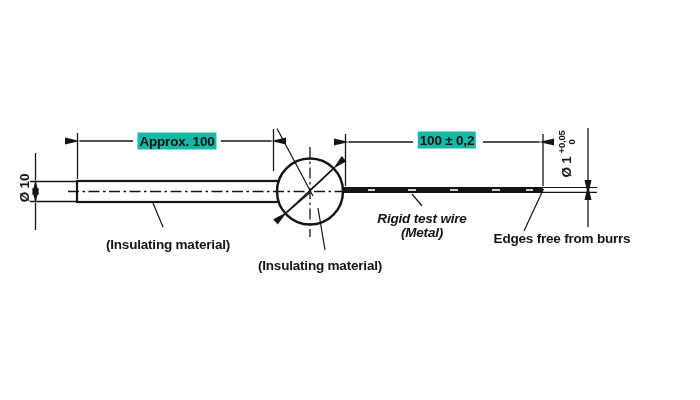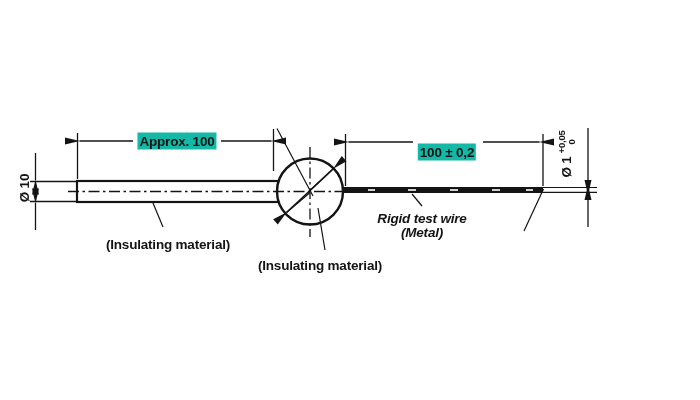--- a/index.html
+++ b/index.html
@@ -101,36 +101,37 @@
       <line x1="153" y1="203" x2="163" y2="227"></line>
       <line x1="277" y1="128.5" x2="313" y2="196"></line>
       <line x1="318" y1="208" x2="325" y2="250"></line>
       <line x1="412" y1="194" x2="422" y2="206"></line>
       <line x1="543.5" y1="189" x2="524" y2="231"></line>
     </g>
   </svg>
 
   <div class="lbl dimtxt" style="left:177px;top:141px;">Approx. 100</div>
 
-  <div class="lbl dimtxt" style="left:447px;top:152px;text-align:center;">100 ± 0,2</div>
+  <div class="lbl dimtxt" style="left:447px;top:140px;text-align:center;">100 ± 0,2</div>
 
 
   <div class="lbl two" style="left:168px;top:245px;">
     <div>(Insulating material)</div>
   </div>
 
   <div class="lbl two" style="left:320px;top:266px;">
     <div>(Insulating material)</div>
   </div>
 
   <div class="lbl two" style="left:422px;top:226px;line-height:14px;font-style:italic;">
     <div>Rigid test wire</div>
     <div>(Metal)</div>
   </div>
 
+  <div class="lbl" style="left:562px;top:238px;">Edges free from burrs</div>
 
   <div class="lbl rot" style="left:24px;top:188px;">Ø 10</div>
 
   <div class="lbl rot dia1" style="left:566px;top:154px;">
     <span>Ø 1</span>
     <span class="tolstack">
       <i>+0,05</i>
       <i>0</i>
     </span>
   </div>

